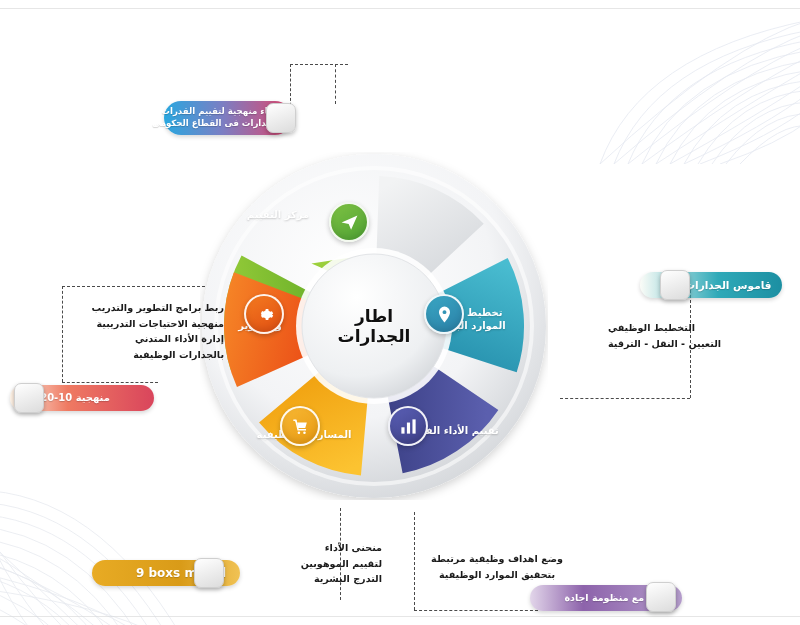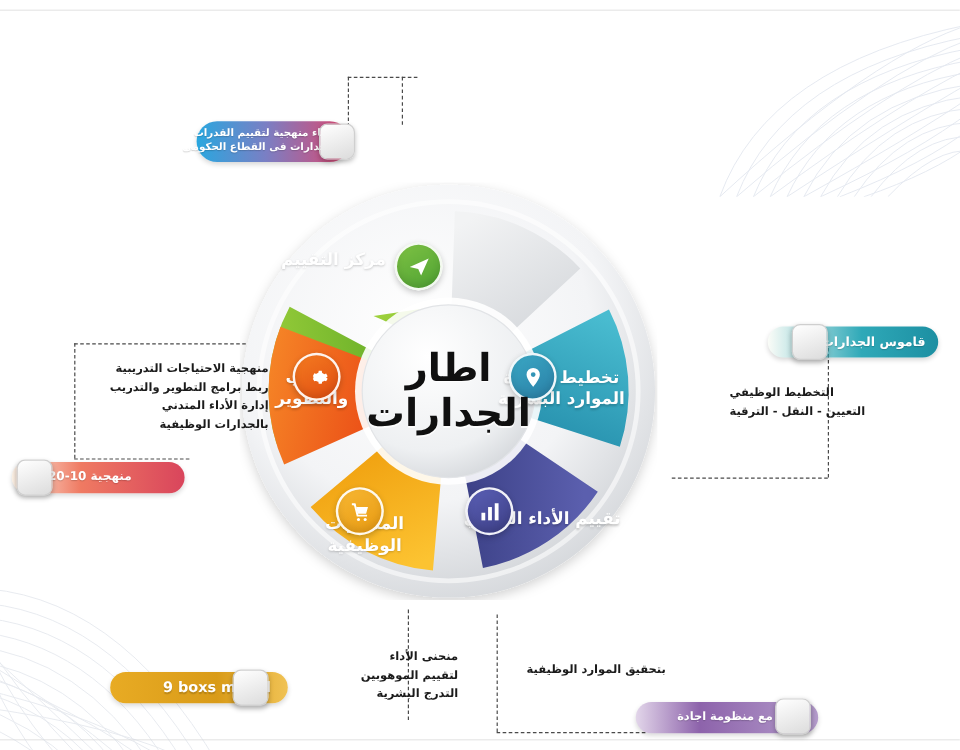--- a/index.html
+++ b/index.html
@@ -45,32 +45,32 @@
   .center-text {
     position: absolute;
     left: 50%;
     top: 50%;
     transform: translate(-50%, -50%);
     width: 150px;
     text-align: center;
     color: #101010;
     font-weight: bold;
     line-height: 1.18;
-    font-size: 32px;
+    font-size: 17px;
     letter-spacing: .2px;
     text-shadow: 0 1px 0 rgba(255,255,255,.8);
     pointer-events: none;
   }
 
   
   .seg-label {
     position: absolute;
     color: #ffffff;
     font-weight: bold;
-    font-size: 14px;
+    font-size: 10px;
     line-height: 1.32;
     text-align: center;
     width: 132px;
     text-shadow: 0 1px 2px rgba(0,0,0,.20);
     pointer-events: none;
   }
   .seg-label.green   { left: 12px;  top: 56px;  }
   .seg-label.teal    { left: 202px; top: 154px; }
   .seg-label.blue    { left: 186px; top: 272px; }
   .seg-label.yellow  { left: 38px;  top: 276px; }
@@ -453,34 +453,35 @@
     <div class="pill-text">9 boxs model</div>
     <span class="knob"></span>
   </div>
 
   <div class="pill" id="pill-ejada">
     <div class="pill-text">الربط مع منظومة اجادة</div>
     <span class="knob"></span>
   </div>
 
   <div class="note" id="note-training">
+    <div>ربط برامج التطوير والتدريب</div>
     <div>منهجية الاحتياجات التدريبية</div>
-    <div>ربط برامج التطوير والتدريب</div>
     <div>إدارة الأداء المتدني</div>
     <div>بالجدارات الوظيفية</div>
   </div>
 
   <div class="note" id="note-planning">
     <div>التخطيط الوظيفي</div>
     <div>التعيين - النقل - الترقية</div>
   </div>
 
   <div class="note" id="note-paths">
     <div>منحنى الأداء</div>
     <div>لتقييم الموهوبين</div>
     <div>التدرج البشرية</div>
   </div>
 
   <div class="note" id="note-goals">
+    <div>وضع اهداف وظيفية مرتبطة</div>
     <div>بتحقيق الموارد الوظيفية</div>
   </div>
 
 </div>
 
 </body></html>

